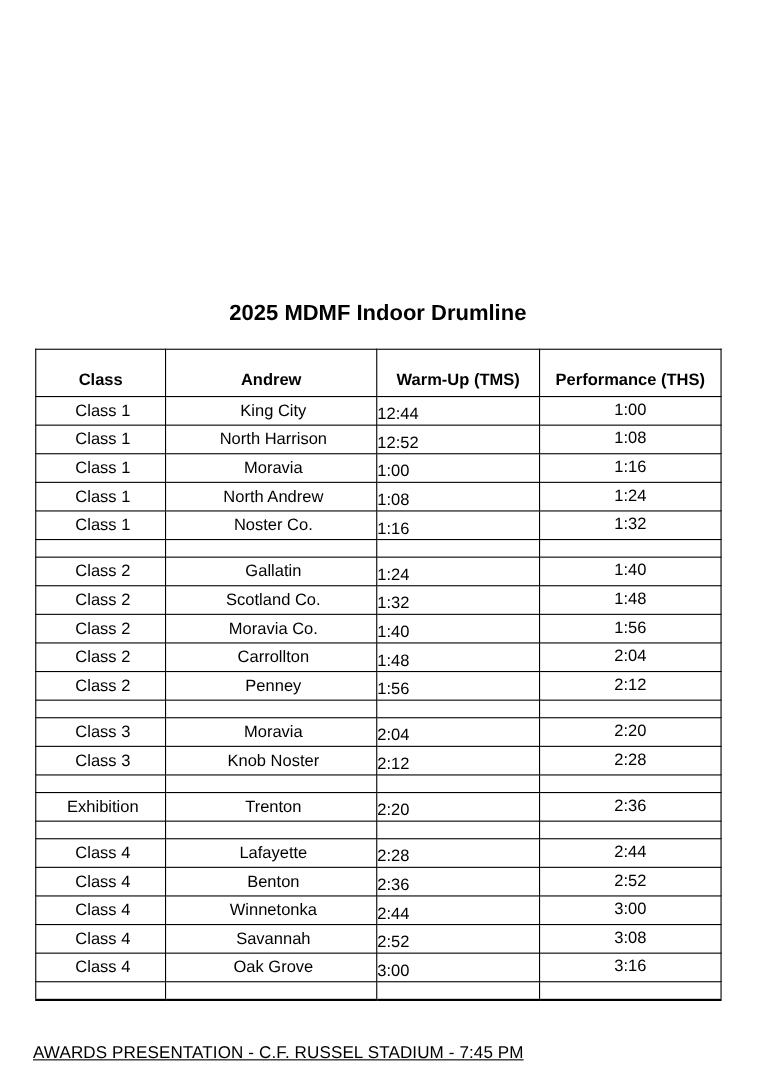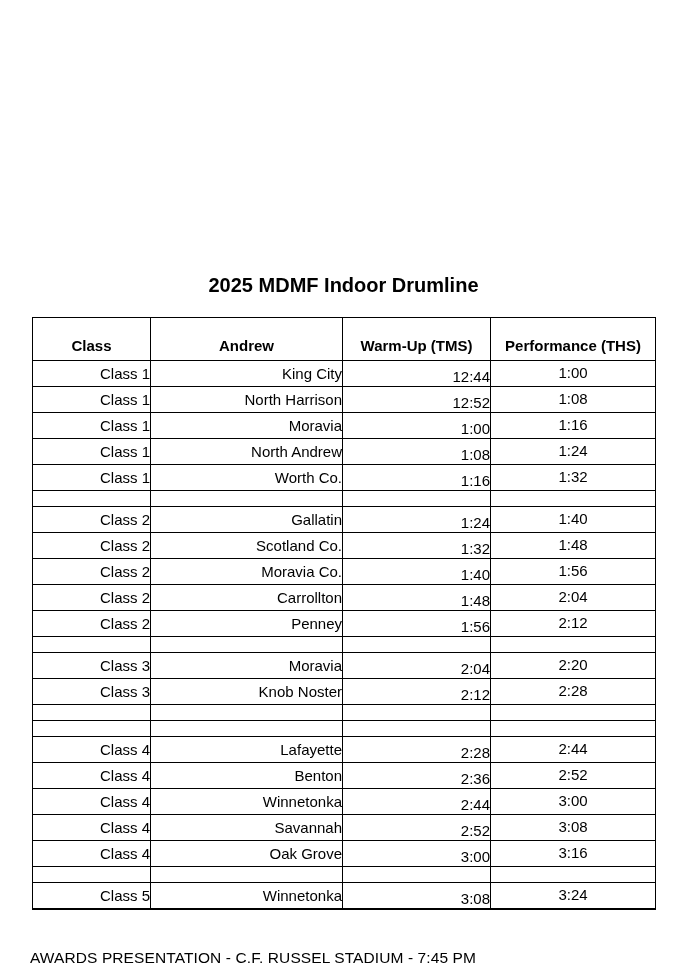--- a/index.html
+++ b/index.html
@@ -43,43 +43,44 @@
   .schedule thead th {
     height: 43px;
     font-weight: 700;
     vertical-align: bottom;
     padding-bottom: 6px;
   }
   .schedule tbody tr { height: 26px; }
   .schedule tbody tr.spacer { height: 16px; }
   .schedule tbody tr:last-child td { border-bottom: 2.5px solid #000000; }
   td.cell-class, td.cell-school {
-    text-align: right;
+    text-align: center;
     padding-left: 4px;
     vertical-align: middle;
   }
   td.cell-warmup {
-    text-align: right;
+    text-align: left;
     vertical-align: bottom;
     line-height: 16px;
     padding-bottom: 1px;
   }
   td.cell-performance {
     text-align: center;
     vertical-align: top;
     line-height: 16px;
     padding-top: 4px;
   }
   .doc-footer {
     position: absolute;
     top: 949px;
     left: 30px;
     font-size: 15.5px;
     font-weight: 400;
     letter-spacing: 0.1px;
+    text-decoration: underline;
   }
 </style>
 </head>
 <body>
 
 <div class="page">
 
   <div class="doc-title">2025 MDMF Indoor Drumline</div>
 
   <table class="schedule">
@@ -117,21 +118,21 @@
           <td class="cell-performance">1:16</td>
         </tr>
         <tr>
           <td class="cell-class">Class 1</td>
           <td class="cell-school">North Andrew</td>
           <td class="cell-warmup">1:08</td>
           <td class="cell-performance">1:24</td>
         </tr>
         <tr>
           <td class="cell-class">Class 1</td>
-          <td class="cell-school">Worth Co.</td>
+          <td class="cell-school">Noster Co.</td>
           <td class="cell-warmup">1:16</td>
           <td class="cell-performance">1:32</td>
         </tr>
         <tr class="spacer">
           <td class="cell-class"></td>
           <td class="cell-school"></td>
           <td class="cell-warmup"></td>
           <td class="cell-performance"></td>
         </tr>
         <tr>
@@ -181,20 +182,26 @@
           <td class="cell-school">Knob Noster</td>
           <td class="cell-warmup">2:12</td>
           <td class="cell-performance">2:28</td>
         </tr>
         <tr class="spacer">
           <td class="cell-class"></td>
           <td class="cell-school"></td>
           <td class="cell-warmup"></td>
           <td class="cell-performance"></td>
         </tr>
+        <tr>
+          <td class="cell-class">Exhibition</td>
+          <td class="cell-school">Trenton</td>
+          <td class="cell-warmup">2:20</td>
+          <td class="cell-performance">2:36</td>
+        </tr>
         <tr class="spacer">
           <td class="cell-class"></td>
           <td class="cell-school"></td>
           <td class="cell-warmup"></td>
           <td class="cell-performance"></td>
         </tr>
         <tr>
           <td class="cell-class">Class 4</td>
           <td class="cell-school">Lafayette</td>
           <td class="cell-warmup">2:28</td>
@@ -223,24 +230,18 @@
           <td class="cell-school">Oak Grove</td>
           <td class="cell-warmup">3:00</td>
           <td class="cell-performance">3:16</td>
         </tr>
         <tr class="spacer">
           <td class="cell-class"></td>
           <td class="cell-school"></td>
           <td class="cell-warmup"></td>
           <td class="cell-performance"></td>
         </tr>
-        <tr>
-          <td class="cell-class">Class 5</td>
-          <td class="cell-school">Winnetonka</td>
-          <td class="cell-warmup">3:08</td>
-          <td class="cell-performance">3:24</td>
-        </tr>
       </tbody>
   </table>
 
   <div class="doc-footer">AWARDS PRESENTATION - C.F. RUSSEL STADIUM - 7:45 PM</div>
 
 </div>
 
 </body></html>

